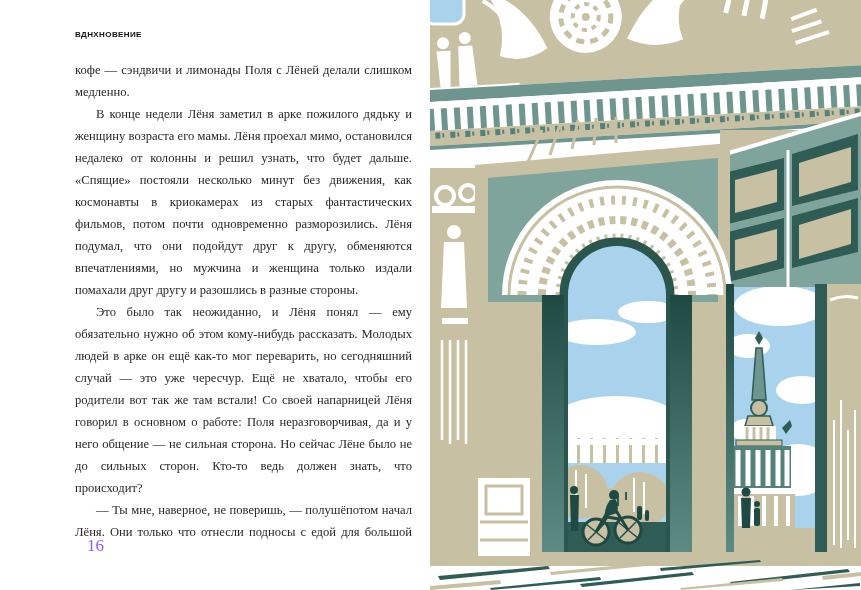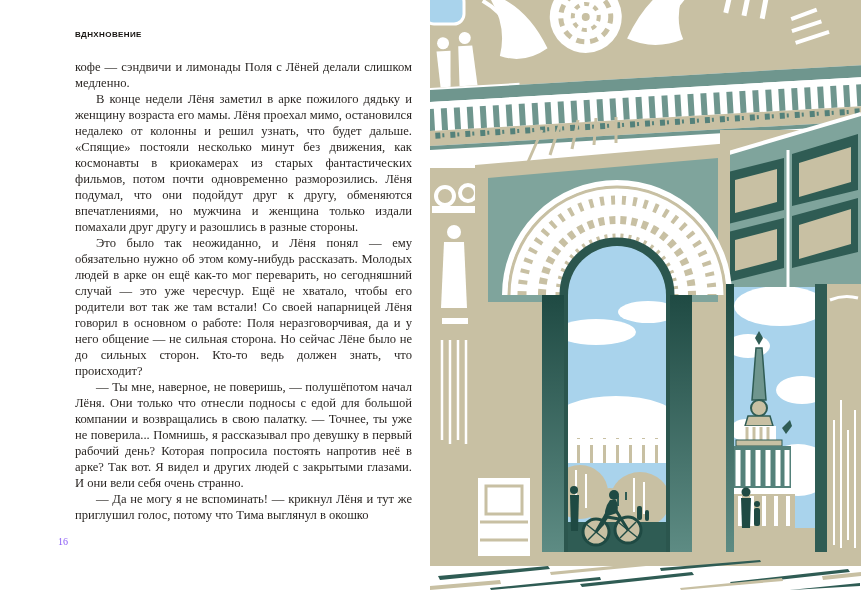--- a/index.html
+++ b/index.html
@@ -10,29 +10,29 @@
   .spread { position:relative; width:757px; height:590px; background:#fff; }
 
   
   .page-left { position:absolute; left:75px; top:30px; width:337px; }
   .running-header {
     font-family:"Liberation Sans", sans-serif;
     font-weight:bold; font-size:8px; letter-spacing:0.4px;
     color:#15120f; margin:0 0 20px 0;
   }
   .body-text {
-    font-size:12.6px; line-height:16px; text-align:justify;
+    font-size:12.6px; line-height:22px; text-align:justify;
     color:#2b2724; max-height:486px; overflow:hidden;
     text-rendering:optimizeLegibility;
   }
   .body-text p { margin:0; text-indent:21px; }
   .body-text p.no-indent { text-indent:0; }
   .page-number {
-    position:absolute; left:58px; top:536px;
-    font-size:10px; color:#8b5cf6;
+    position:absolute; left:87px; top:536px;
+    font-size:17px; color:#8b5cf6;
   }
 
   
   .page-right { position:absolute; left:430px; top:0; width:431px; height:590px; }
   .page-right svg { display:block; }
 </style>
 </head>
 <body>
 
 <div class="spread">

